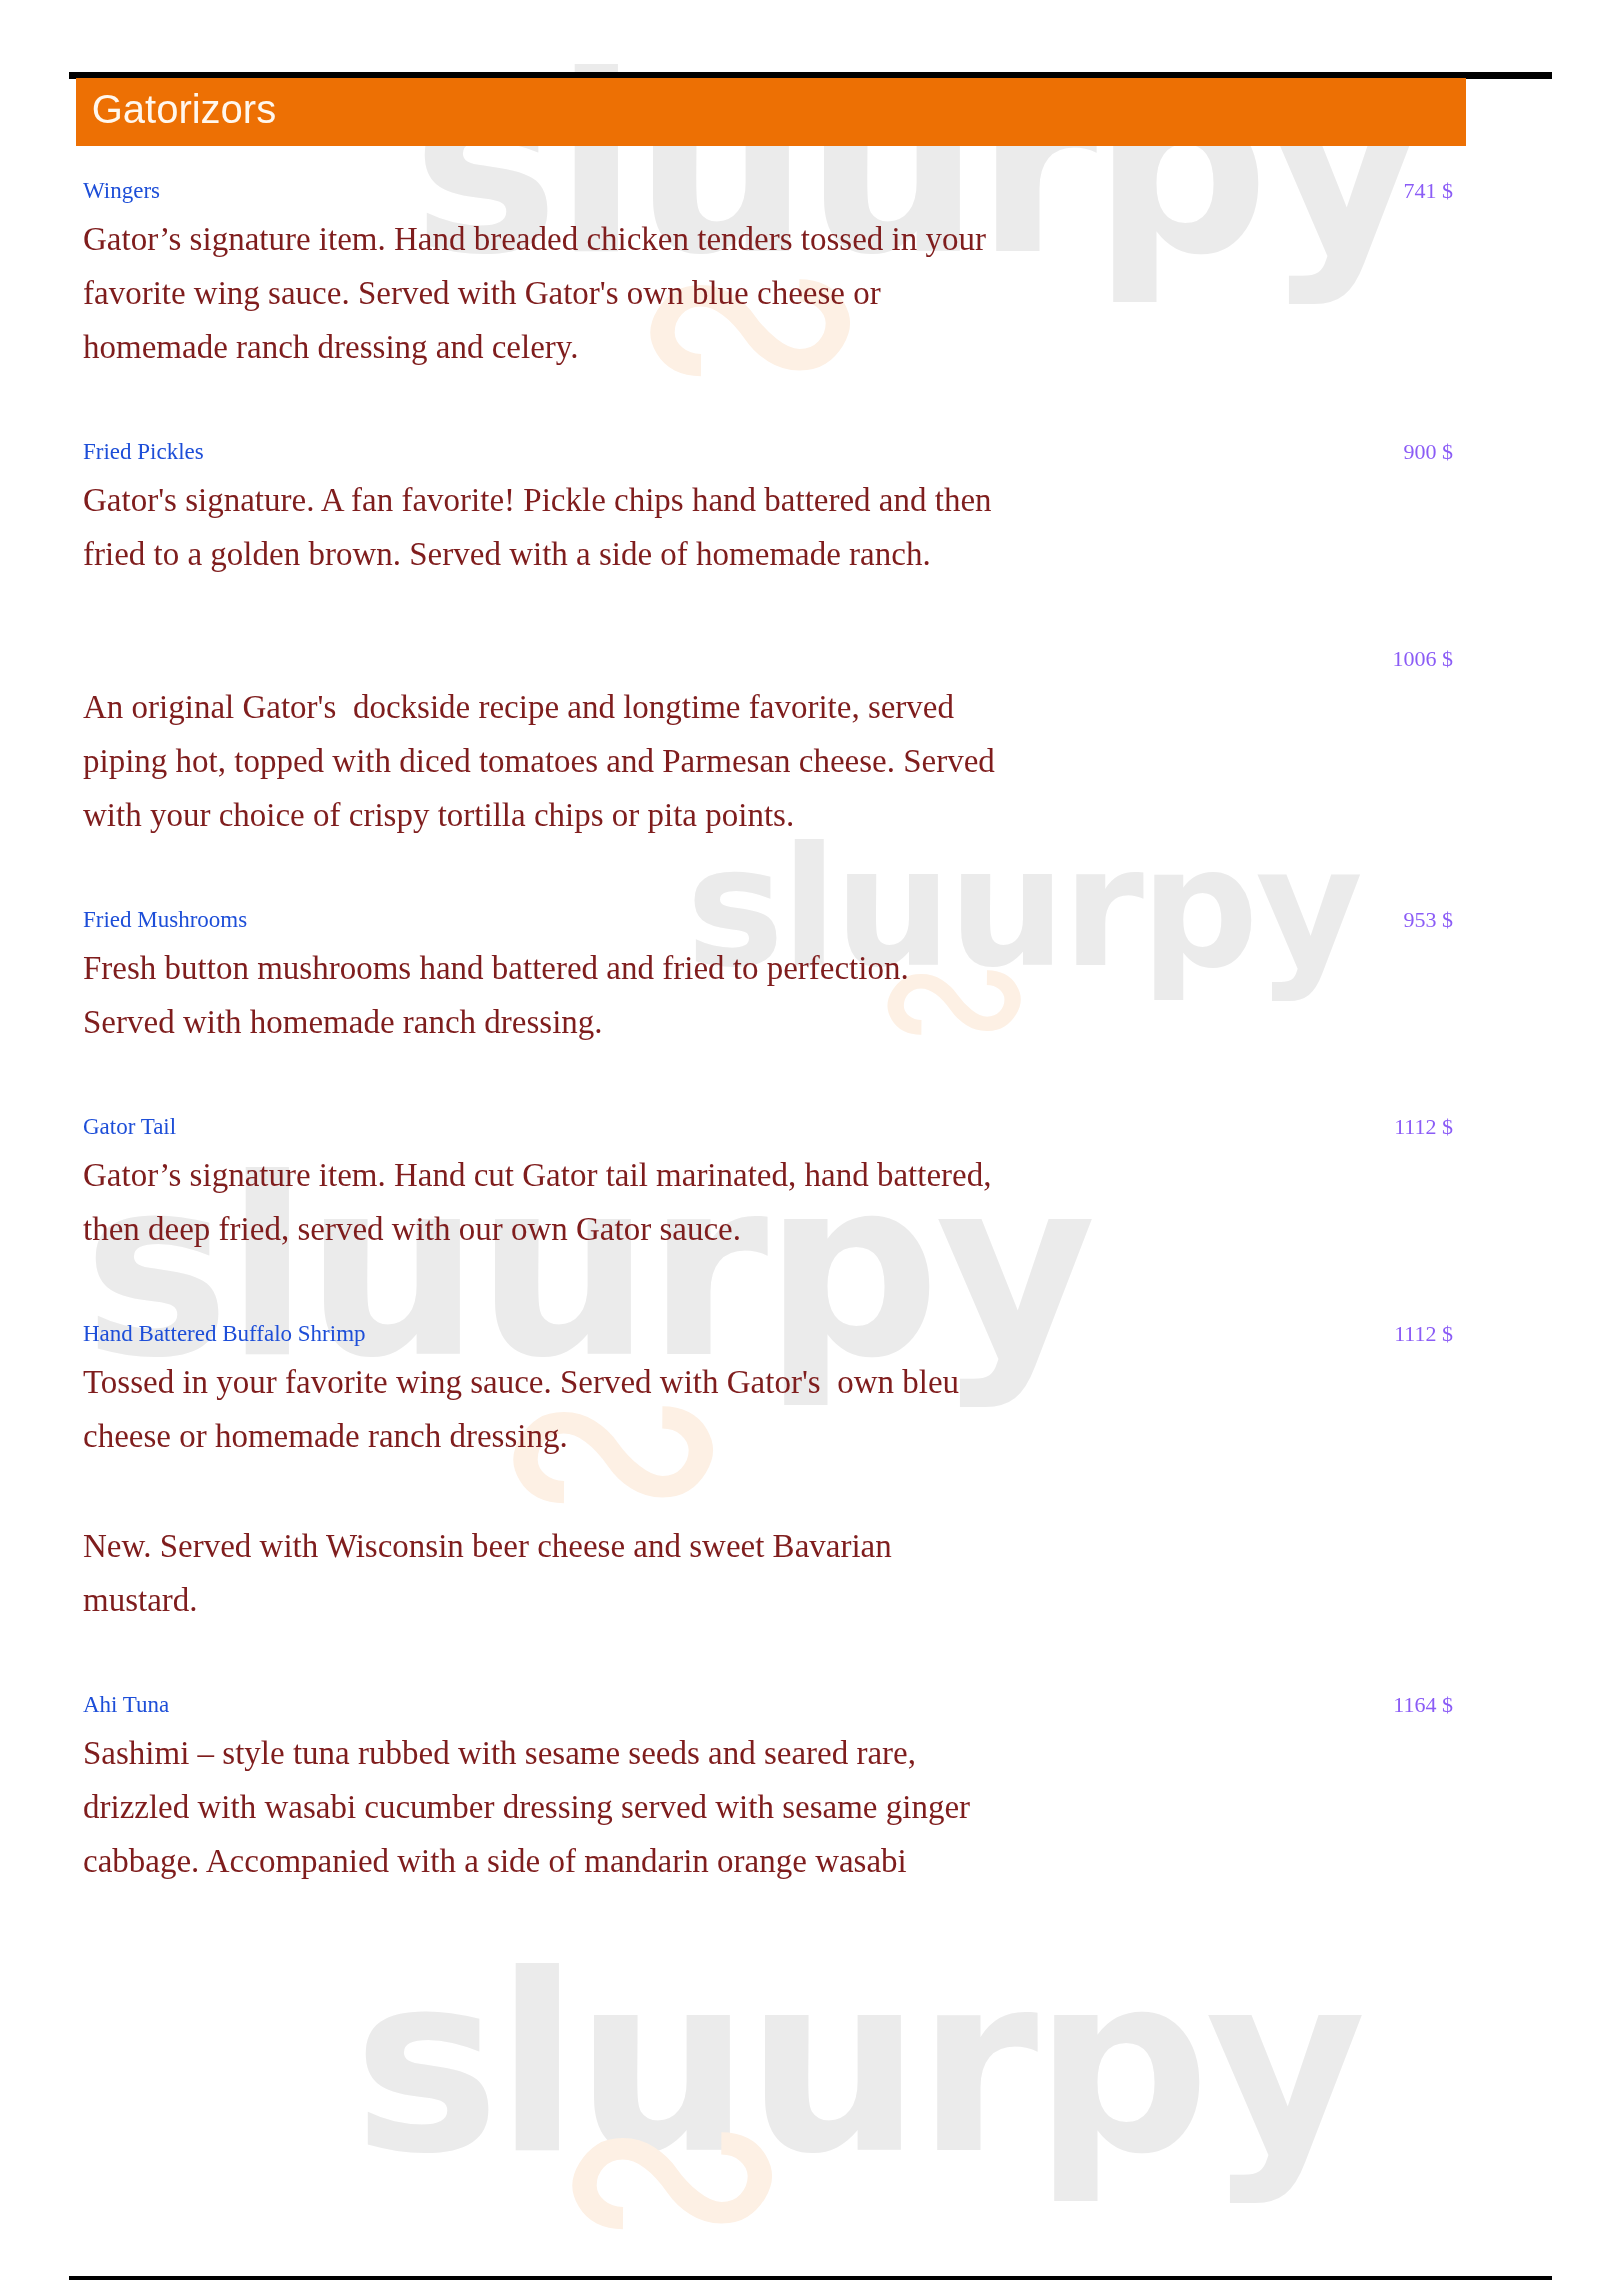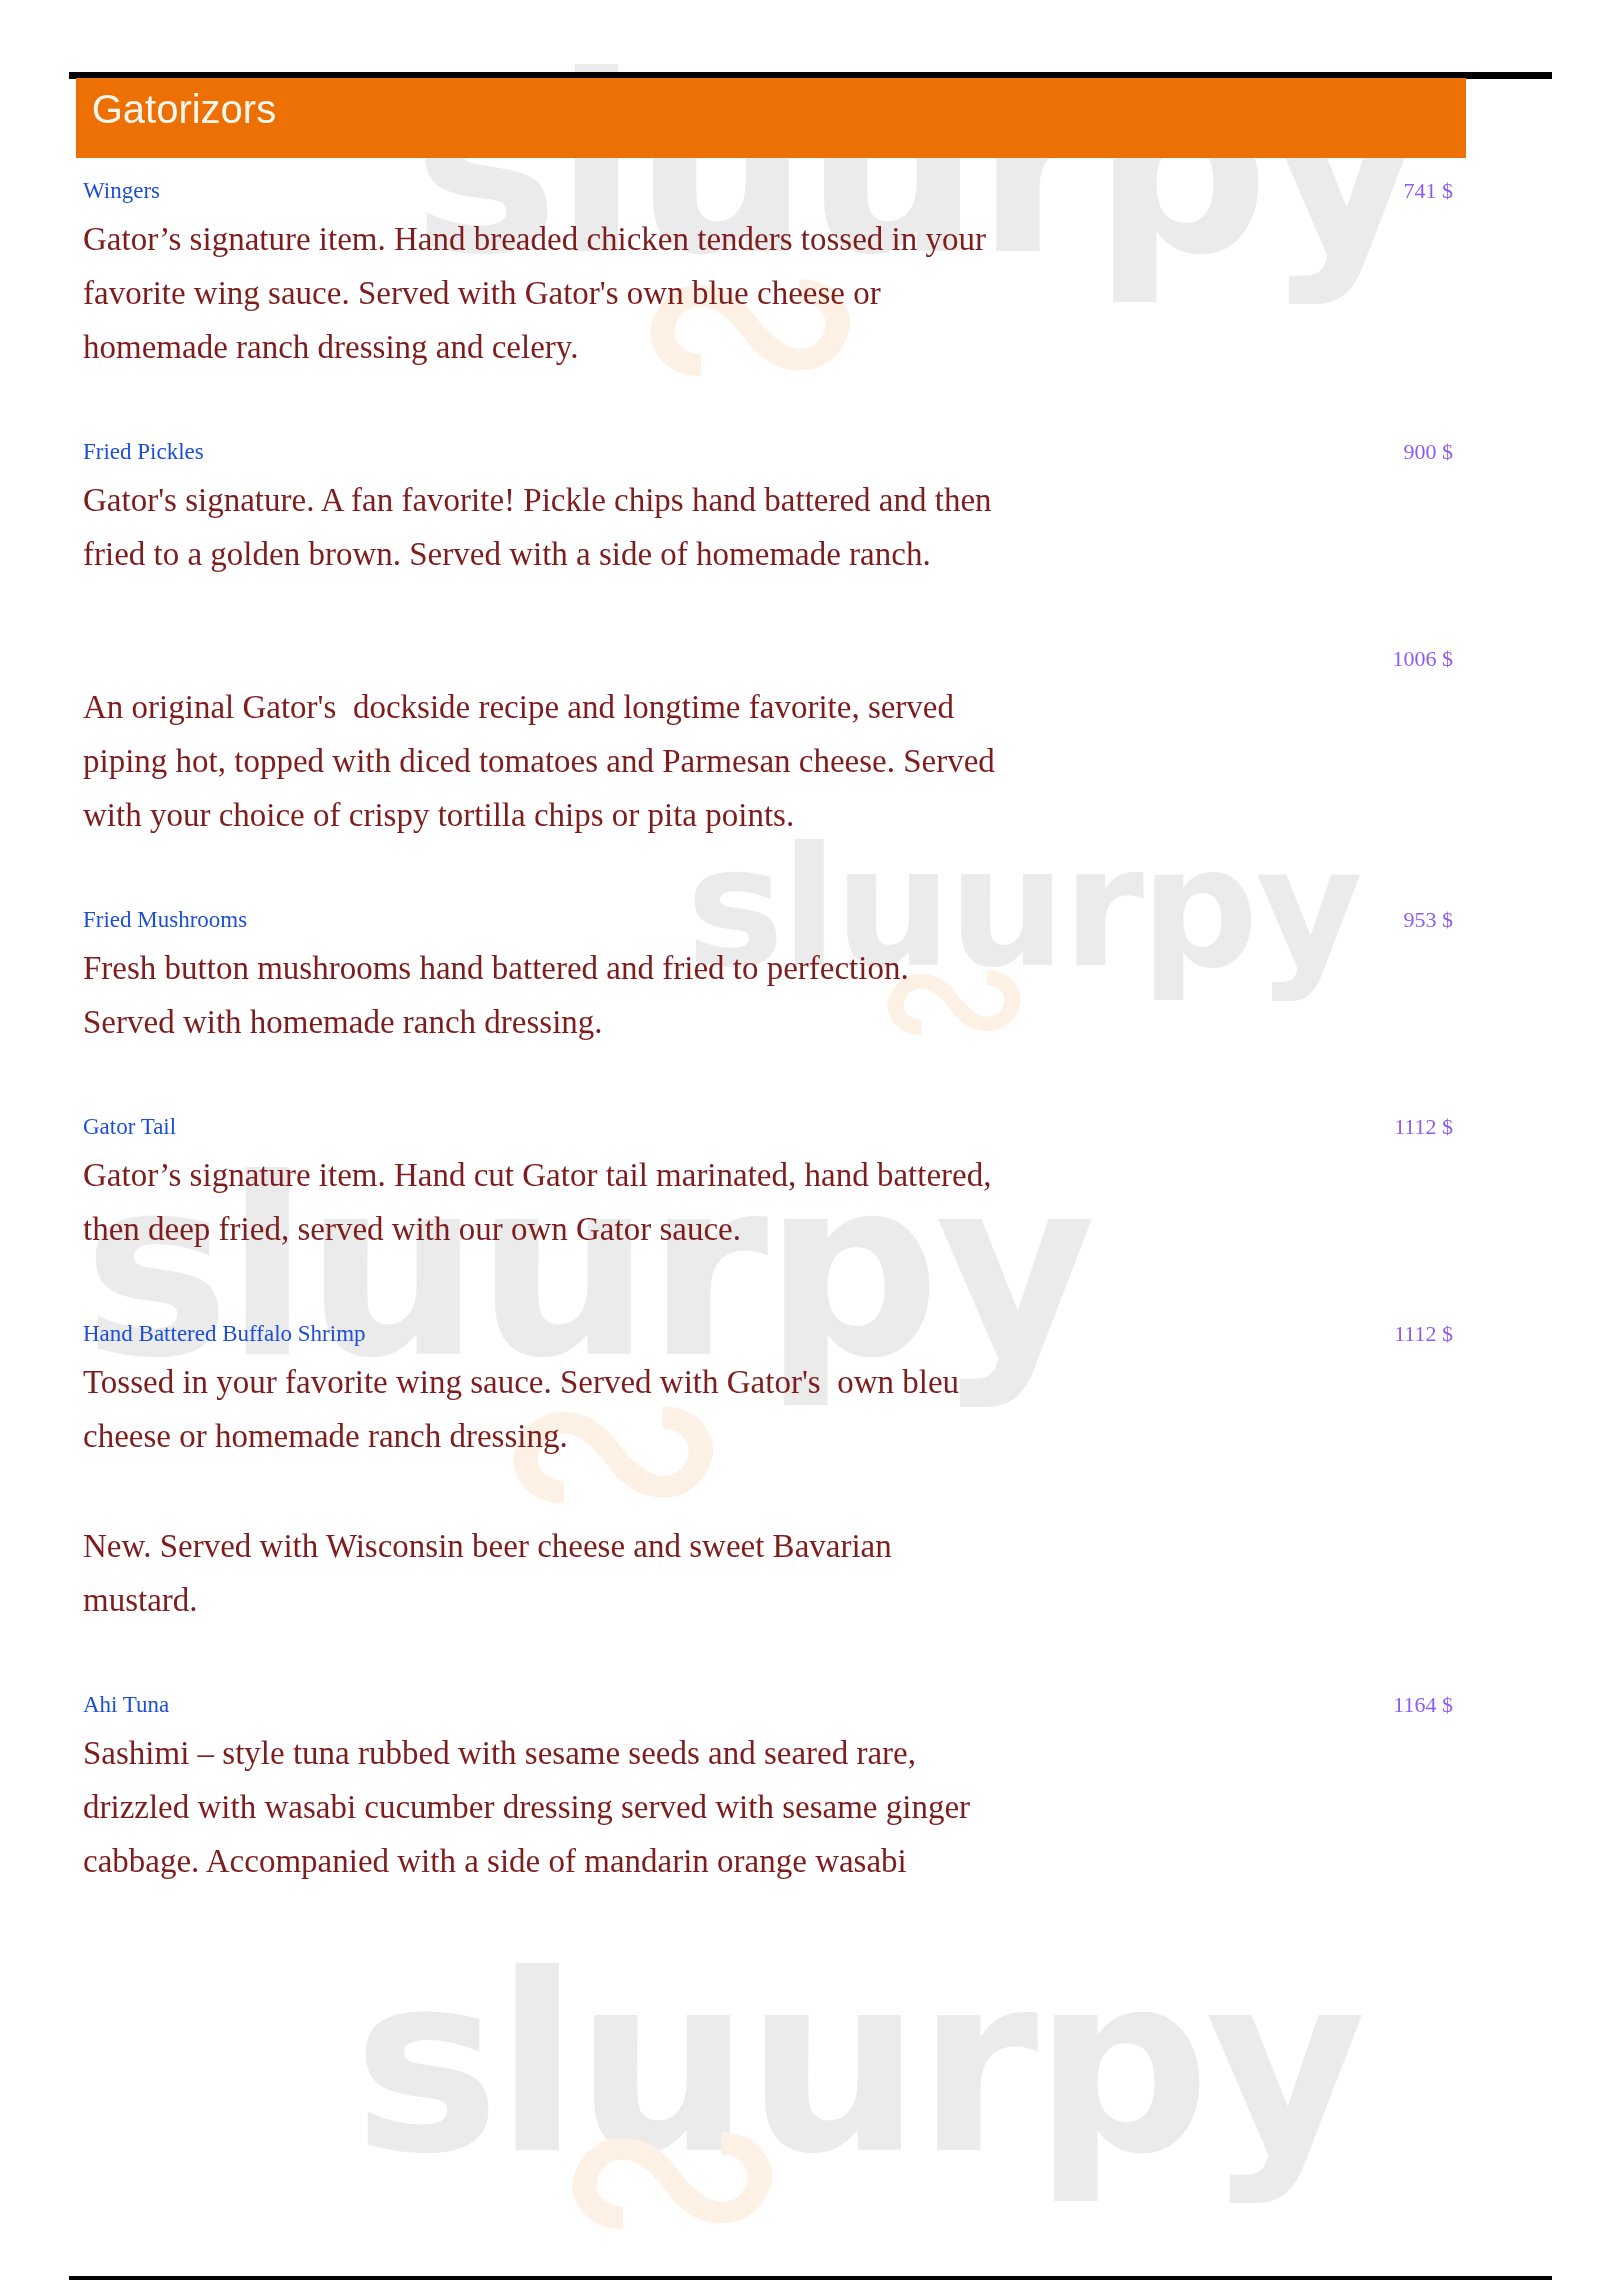--- a/index.html
+++ b/index.html
@@ -67,21 +67,21 @@
     width: 1483px;
     height: 6.9px;
     background: #000000;
   }
 
   .section-banner {
     position: absolute;
     left: 76px;
     top: 78px;
     width: 1390px;
-    height: 80px;
+    height: 68px;
     background: #ED7004;
   }
   .section-title {
     position: absolute;
     left: 15.7px;
     top: 2px;
     font-family: "Liberation Sans", "DejaVu Sans", sans-serif;
     font-size: 40px;
     line-height: 58px;
     color: #FFF7EE;

